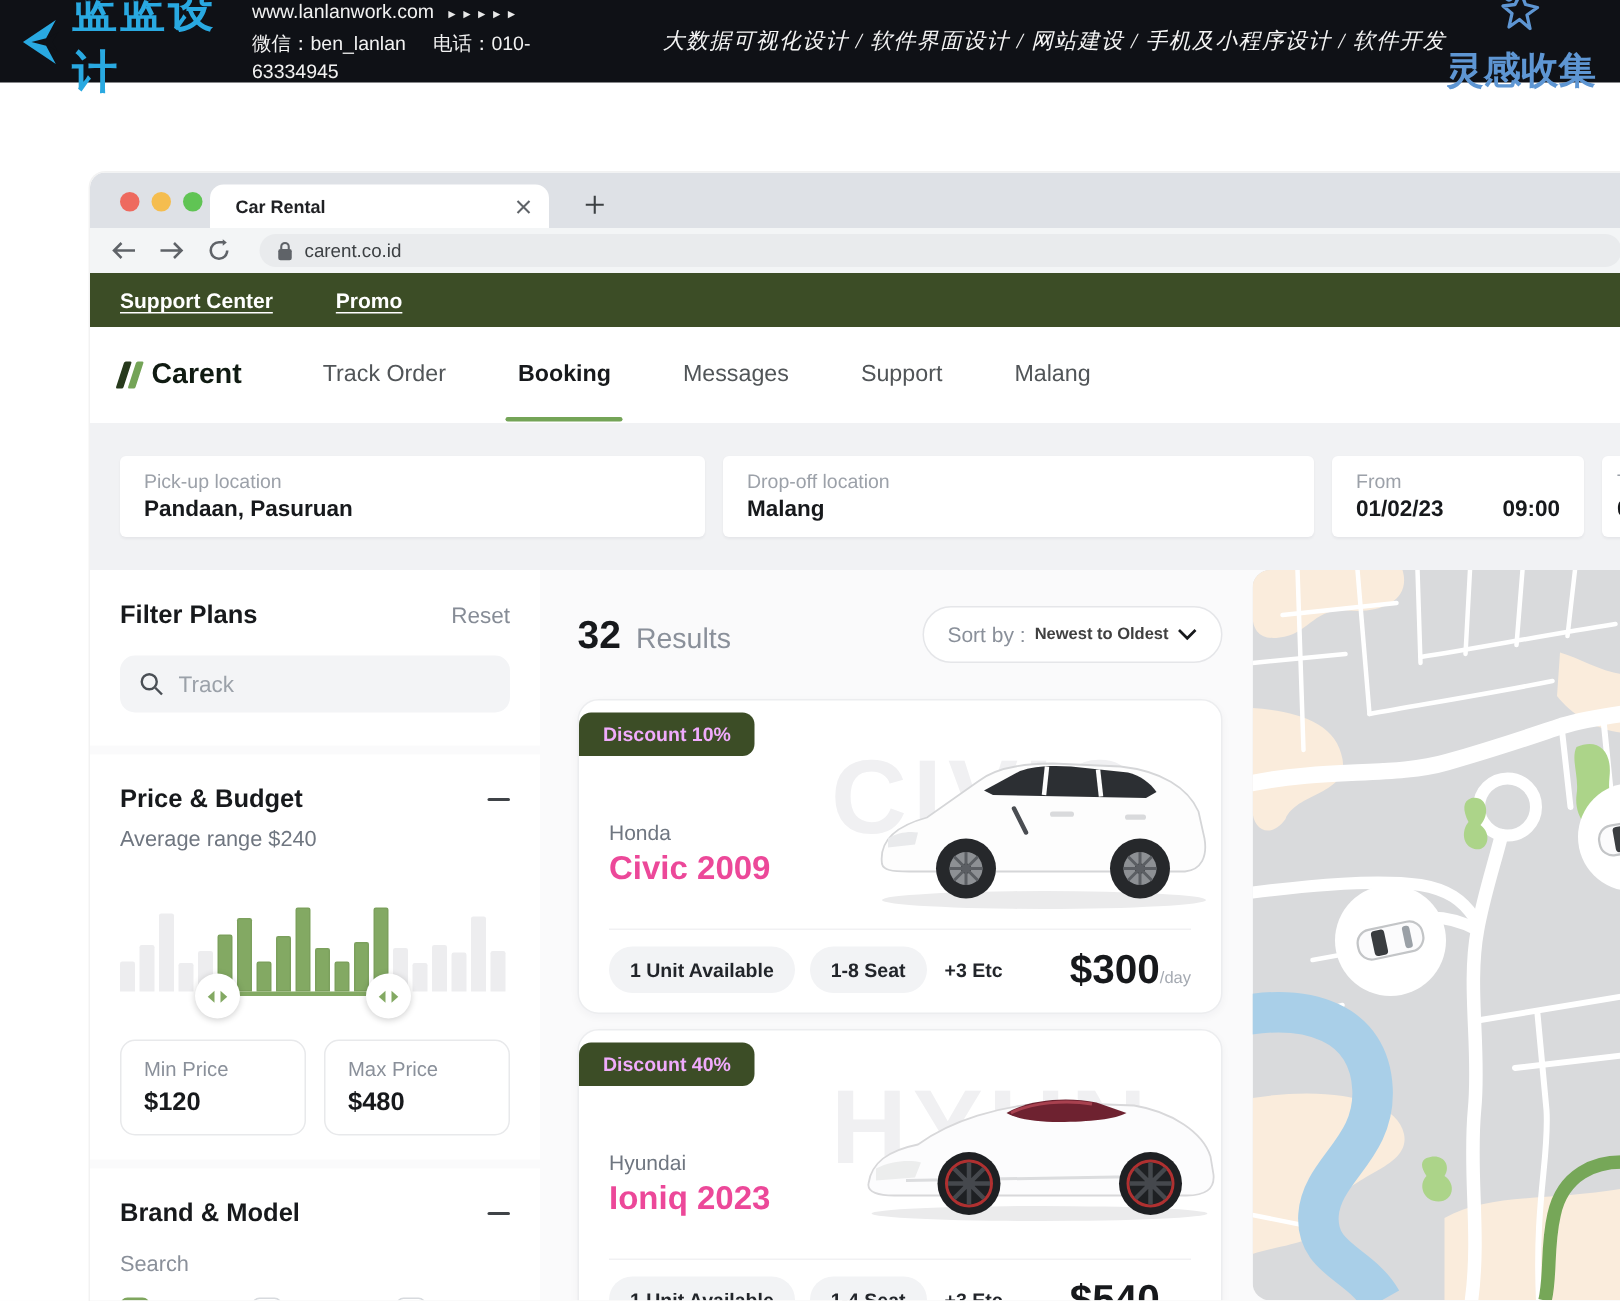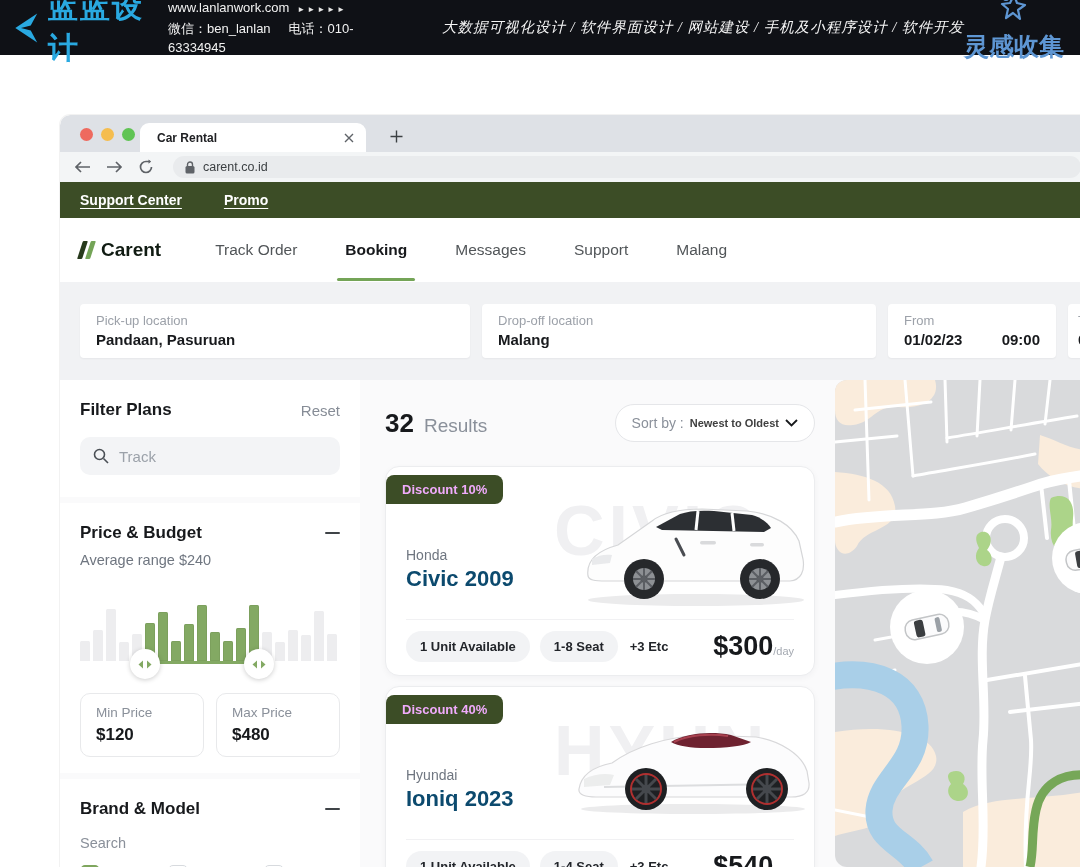--- a/index.html
+++ b/index.html
@@ -106,21 +106,21 @@
   .sort { position:absolute; right:0; top:24px; height:38px; border:1px solid #E5E6E9;
     border-radius:19px; background:#fff; display:flex; align-items:center; padding:0 16px; gap:6px; }
   .sort .s1 { font-size:14px; color:#8A909A; }
   .sort .s2 { font-size:11px; font-weight:bold; color:#404040; }
   .card { position:absolute; left:0; width:430px; height:210px; background:#fff;
     border:1px solid #ECEDEF; border-radius:14px; box-shadow:0 2px 6px rgba(16,24,40,.04); overflow:hidden; }
   .card1{top:86px;} .card2{top:306px;}
   .badge { position:absolute; left:0; top:8px; background:#3C4D26; color:#f0abfc; font-size:13px;
     font-weight:bold; padding:7px 16px; border-radius:8px 8px 8px 0; z-index:3; }
   .cbrand { position:absolute; left:20px; top:80px; font-size:14px; color:#6F7680; z-index:3; }
-  .cmodel { position:absolute; left:20px; top:99px; font-size:22px; font-weight:800; color:#0c4a6e; z-index:3; }
+  .cmodel { position:absolute; left:20px; top:99px; font-size:22px; font-weight:800; color:#ec4899; z-index:3; }
   .ghost { position:absolute; left:168px; top:24px; font-size:70px; font-weight:800; color:#F0F0F2;
     letter-spacing:4px; white-space:nowrap; z-index:0; }
   .carimg { position:absolute; right:2px; top:30px; z-index:1; }
   .cdivider { position:absolute; left:20px; right:20px; top:152px; height:1px; background:#F1F1F3; }
   .cfooter { position:absolute; left:20px; right:20px; top:164px; display:flex; align-items:center; gap:10px; }
   .pill { background:#F2F3F5; border-radius:17px; padding:8px 14px; font-size:13px; font-weight:bold; color:#22252a; }
   .etc { font-size:13px; font-weight:bold; color:#22252a; margin-left:2px; }
   .cprice { margin-left:auto; display:flex; align-items:baseline; }
   .cprice .amount { font-size:27px; font-weight:800; color:#17191c;margin-left:14px; }
   .cprice .per { font-size:11px; color:#A4A9B1; }

